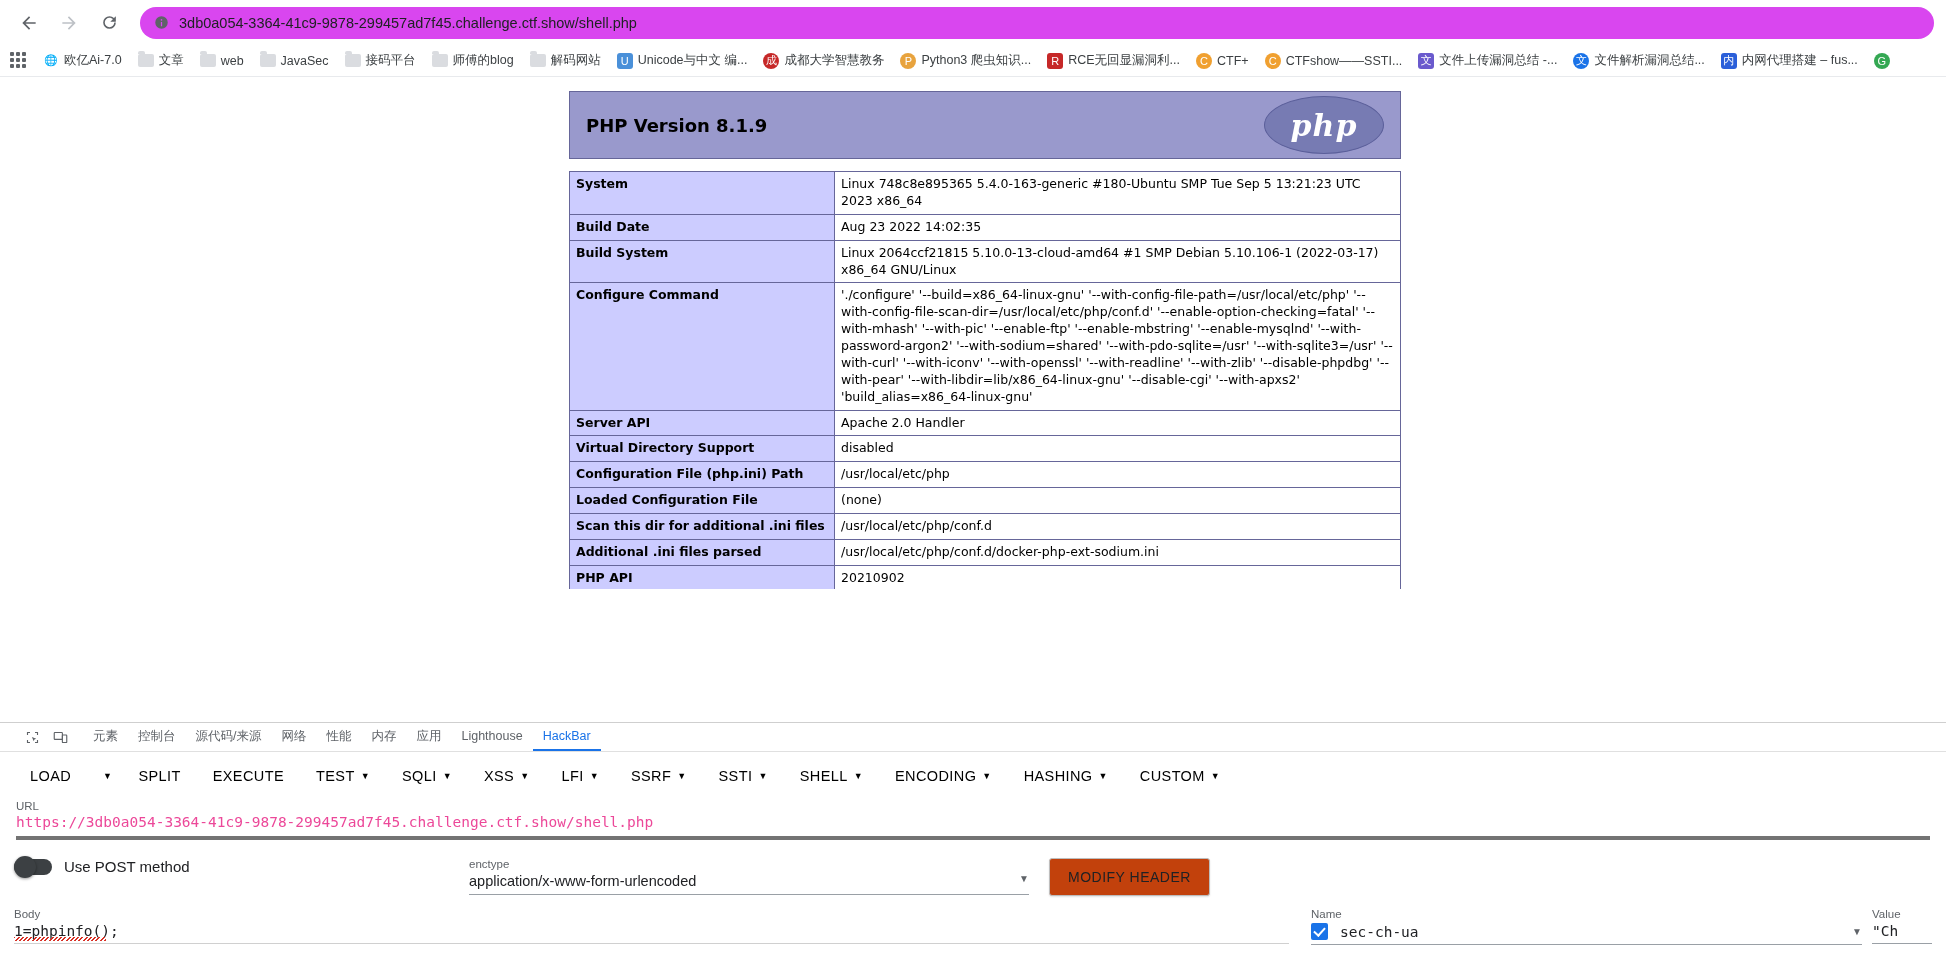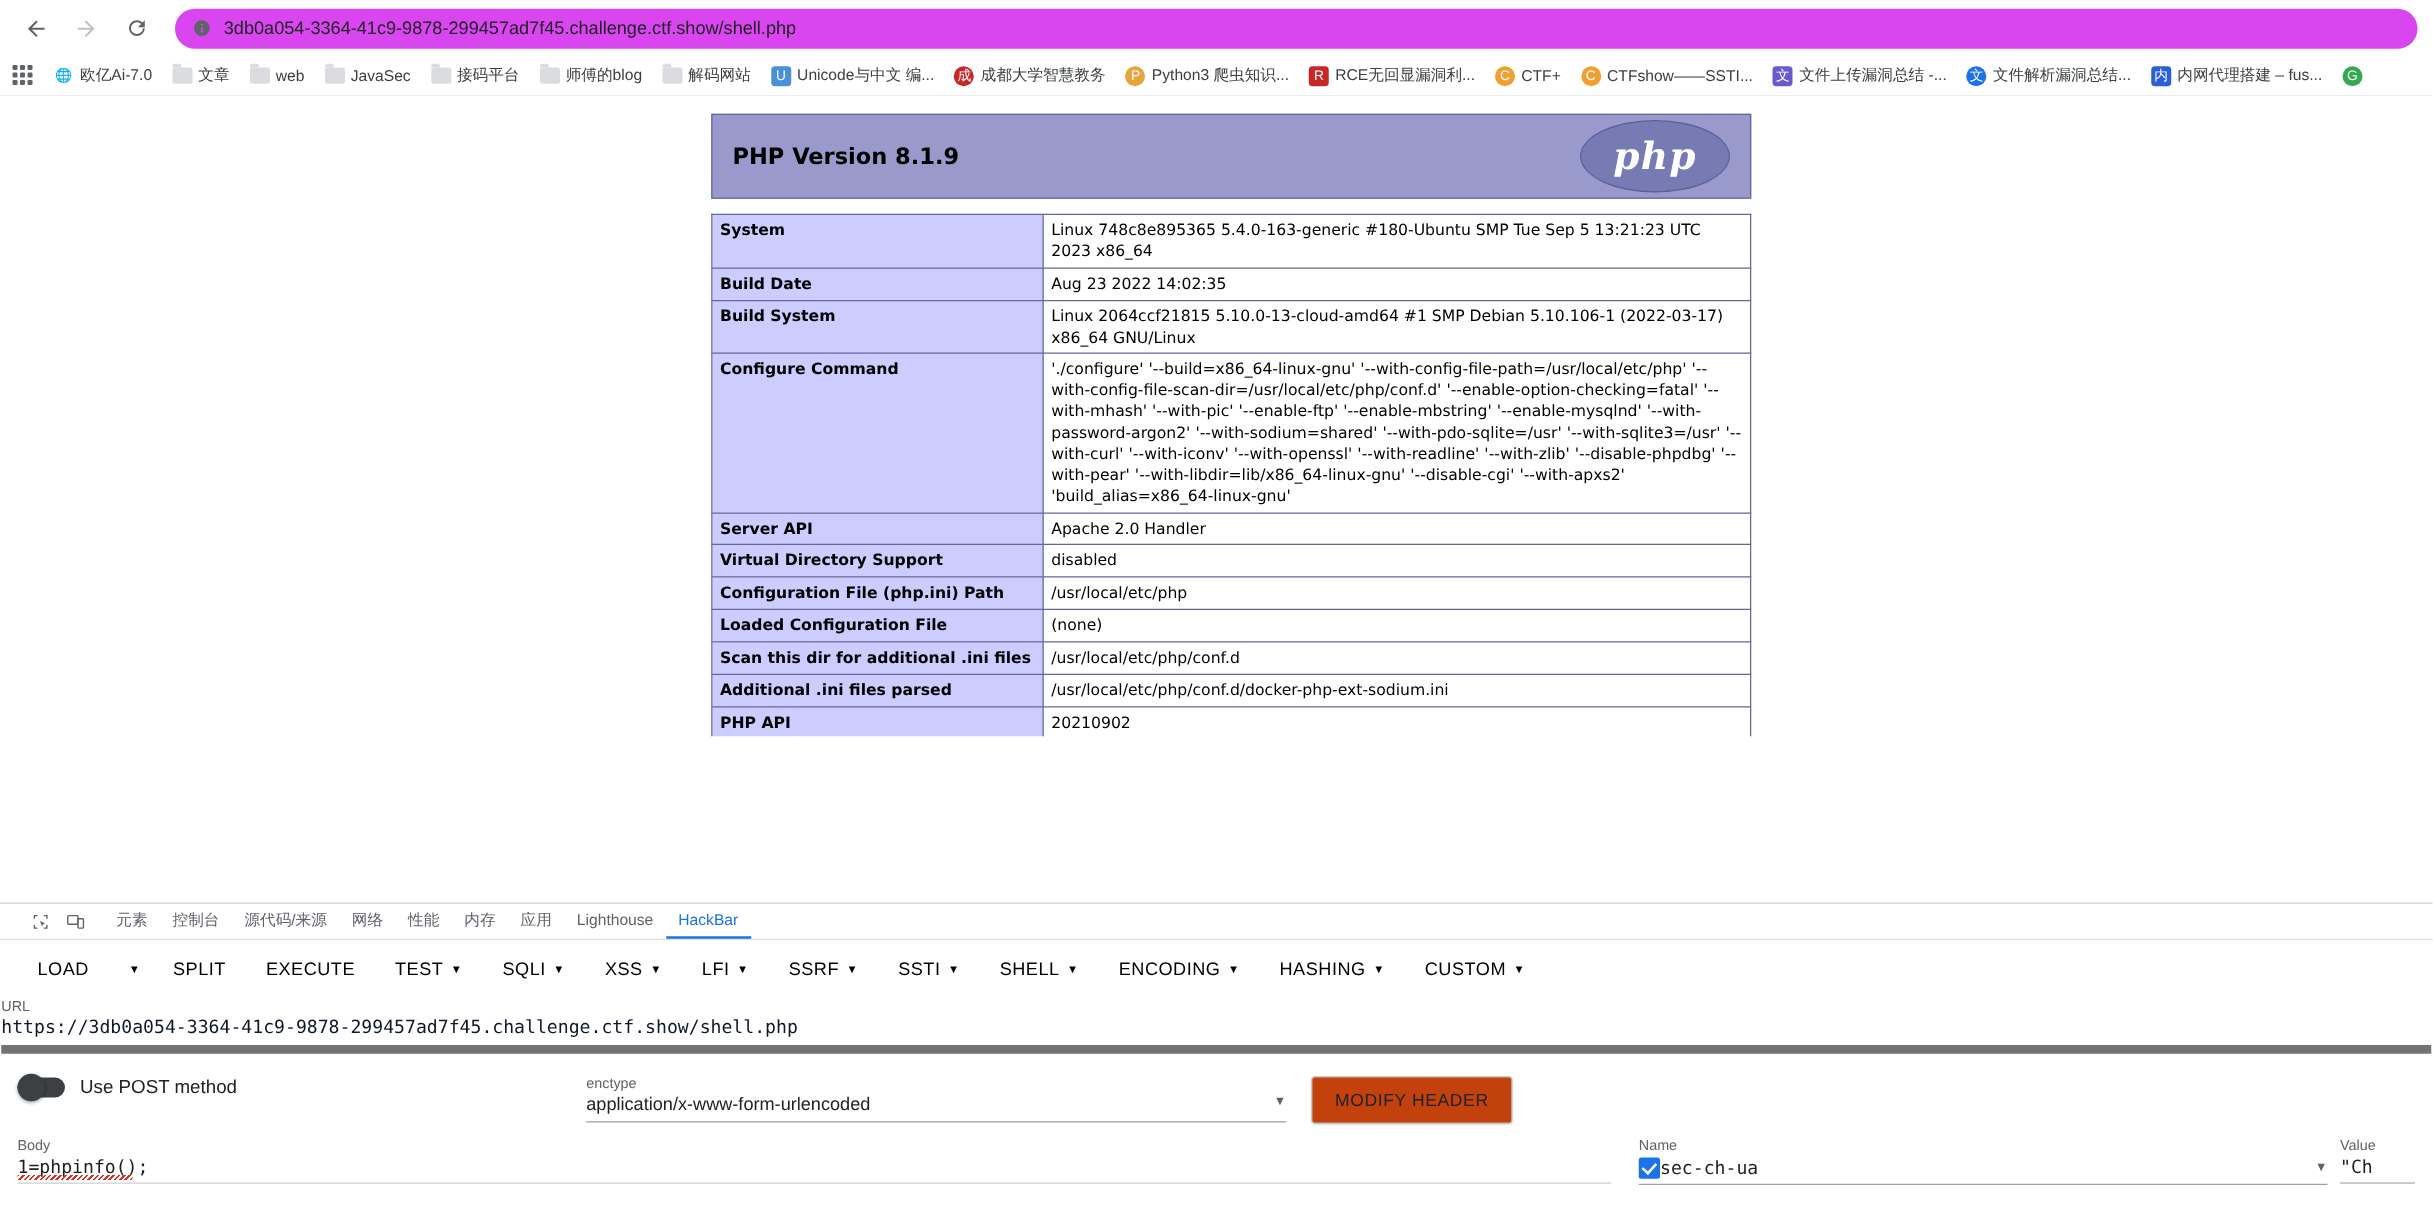--- a/index.html
+++ b/index.html
@@ -208,32 +208,32 @@
   }
   .hb-btn {
     padding: 8px 16px;
     cursor: pointer;
     white-space: nowrap;
     font-weight: 500;
   }
   .hb-btn.small { padding: 8px 10px; }
   .hb-caret { font-size: 9px; margin-left: 6px; position: relative; top: -2px; }
 
-  .hb-field { padding: 0 1px; }
+  .hb-field { padding: 0 16px; }
   .hb-label {
     font-size: 11.5px;
     color: #5f6368;
     margin-bottom: 2px;
   }
   .hb-url {
     font-family: "DejaVu Sans Mono", monospace;
     font-size: 14.5px;
-    color: #0f172a;
+    color: #ec4899;
     padding-bottom: 6px;
-    border-bottom: 7px solid #737373;
+    border-bottom: 4px solid #737373;
     white-space: nowrap;
     overflow: hidden;
   }
 
   .hb-row2 {
     display: flex;
     align-items: flex-start;
     padding: 18px 14px 0 14px;
     gap: 0;
   }
@@ -300,21 +300,21 @@
   .squiggle {
     position: absolute;
     left: 0; bottom: 2px;
     width: 92px; height: 4px;
     background-image: repeating-linear-gradient(135deg, #d93025 0 1.4px, transparent 1.4px 3px);
   }
   .hdr-block { flex: 1; display: flex; align-items: flex-start; gap: 10px; padding-left: 22px; }
   .hdr-name-col { flex: 1; }
   .hdr-label { font-size: 11.5px; color: #5f6368; margin-bottom: 3px; }
   .hdr-name-row {
-    display: flex; align-items: center; 
+    display: flex; align-items: center; gap: 12px;
     border-bottom: 1px solid #9aa0a6;
     padding-bottom: 4px;
   }
   .checkbox {
     width: 17px; height: 17px;
     background: #1a73e8;
     border-radius: 2px;
     position: relative;
     cursor: pointer;
     flex: 0 0 auto;

